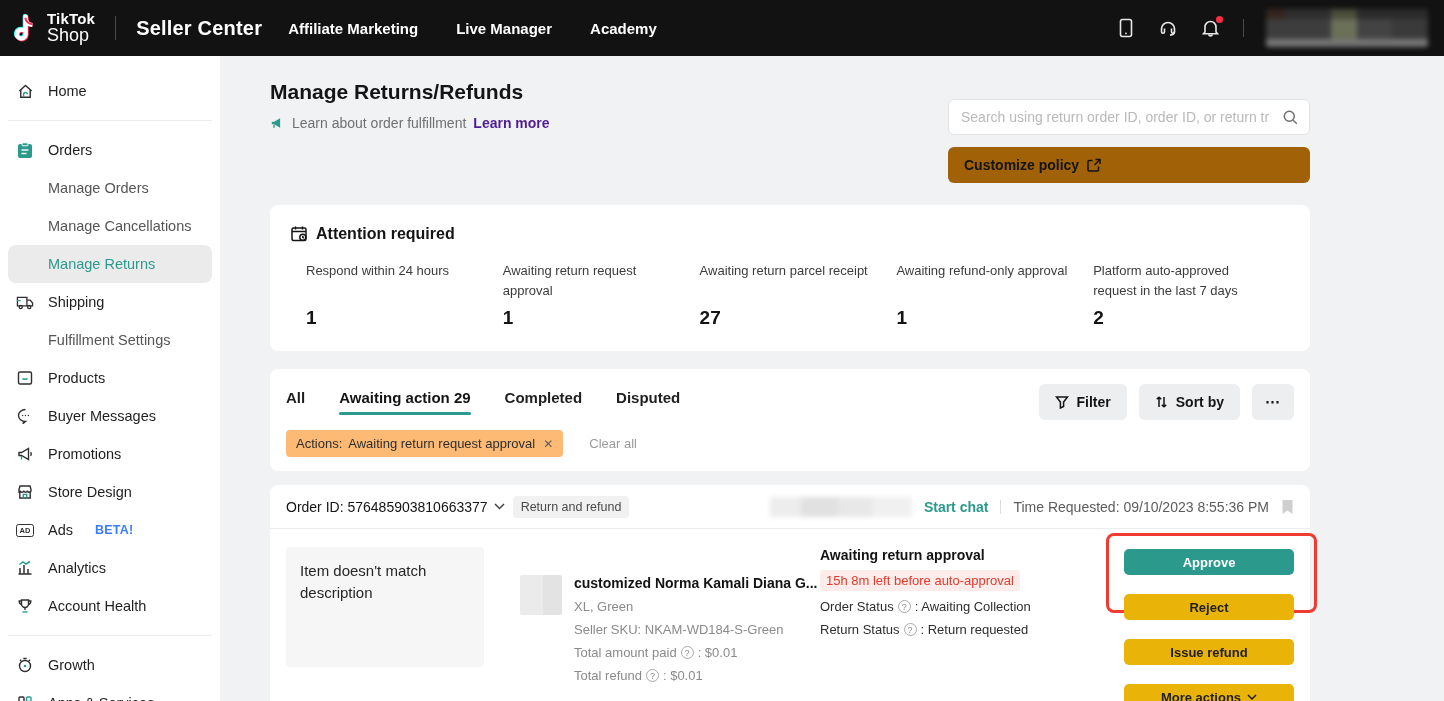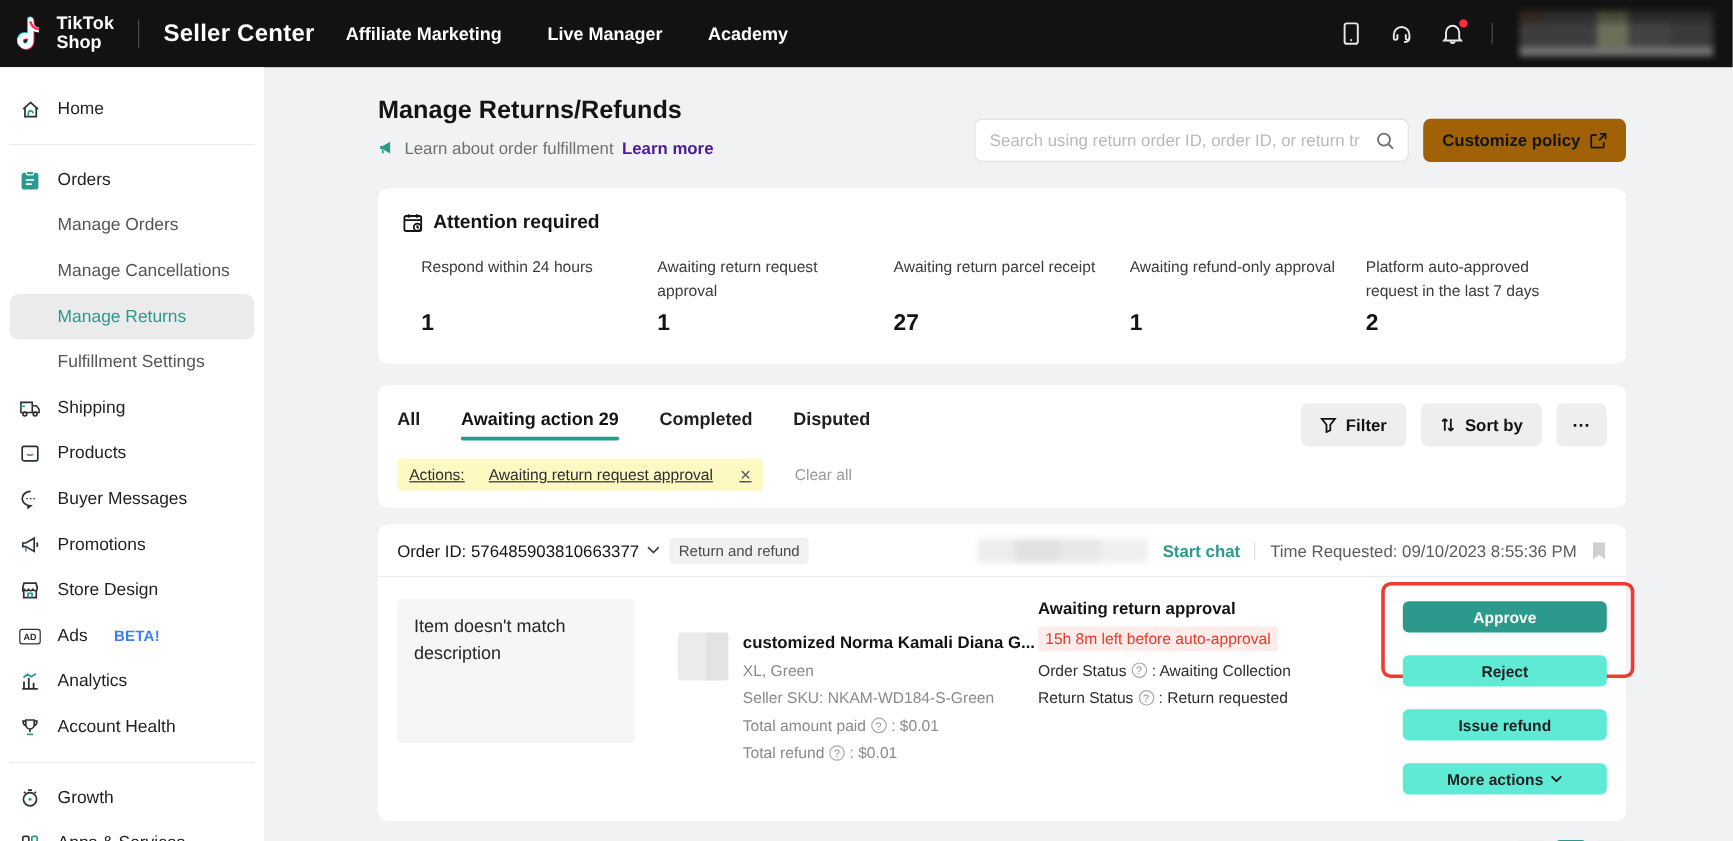--- a/index.html
+++ b/index.html
@@ -4,56 +4,56 @@
 <style>
   * { margin:0; padding:0; box-sizing:border-box; }
   html,body { width:1444px; height:701px; overflow:hidden; }
   body { font-family:"Liberation Sans", sans-serif; background:#f1f2f4; color:#1f1f1f; }
 
   
   .topnav { height:56px; background:#121212; display:flex; align-items:center; padding:0 16px 0 14px; }
   .logo-wrap { display:flex; align-items:center; gap:7px; }
   .brand-text { color:#fff; line-height:1.05; }
   .brand-text .l1 { font-size:15px; font-weight:800; letter-spacing:.2px; }
-  .brand-text .l2 { font-size:15px; font-weight:700; }
+  .brand-text .l2 { font-size:18px; font-weight:400; }
   .nav-divider { width:1px; height:24px; background:#4a4a4a; margin:0 20px; }
   .nav-title { color:#fff; font-size:20px; font-weight:700; letter-spacing:.2px; }
   .nav-links { display:flex; gap:38px; margin-left:26px; }
   .nav-link { color:#fff; font-size:15px; font-weight:600; cursor:pointer; }
   .nav-right { margin-left:auto; display:flex; align-items:center; gap:20px; }
   .nav-icon { width:22px; height:22px; display:flex; align-items:center; justify-content:center; position:relative; cursor:pointer; }
   .nav-icon svg { stroke:#e8e8e8; }
   .red-dot { position:absolute; top:-1px; right:-2px; width:7px; height:7px; border-radius:50%; background:#ff2d3f; }
   .nav-divider2 { width:1px; height:18px; background:#4a4a4a; margin:0 2px; }
   .acct-blur { width:162px; height:38px; filter:blur(2.5px); border-radius:2px; overflow:hidden; }
   .acct-blur .r1 { height:10px; background:linear-gradient(90deg,#35261f 0 12%,#2e2e2e 12% 40%,#4a4d3a 40% 56%,#2b2b2b 56%); }
   .acct-blur .r2 { height:20px; background:linear-gradient(90deg,#3d3d3d 0 40%,#6b7059 40% 56%,#434343 56% 78%,#3a3a3a 78%); }
   .acct-blur .r3 { height:8px; background:#757575; }
 
   
   .page { display:flex; height:645px; }
   .sidebar { width:220px; background:#fff; padding-top:16px; flex:none; overflow:hidden; }
-  .main { flex:1; padding:24px 0 0 95px; }
+  .main { flex:1; padding:24px 0 0 50px; }
   .content { width:1040px; }
 
   
   .side-item { display:flex; align-items:center; gap:14px; height:38px; padding:0 16px; font-size:14.5px; color:#1f1f1f; cursor:pointer; }
   .side-item .ic { width:18px; height:18px; display:flex; align-items:center; justify-content:center; flex:none; }
   .side-sub { padding-left:48px; color:#555; }
   .side-sub.active { margin:0 8px; padding-left:40px; border-radius:8px; background:#ebebeb; color:#2b9a8d; }
   .side-divider { height:1px; background:#ececec; margin:10px 8px; }
   .beta-badge { color:#3a7dff; font-size:12.5px; font-weight:800; margin-left:8px; letter-spacing:.2px; }
   .ad-box { width:18px; height:13px; border:1.6px solid #2f2f2f; border-radius:2.5px; color:#2f2f2f; font-size:7.5px; font-weight:800; display:flex; align-items:center; justify-content:center; }
 
   
   .head-row { display:flex; justify-content:space-between; align-items:flex-start; }
   .page-title { font-size:21px; font-weight:700; color:#141414; }
   .sub-row { display:flex; align-items:center; gap:7px; margin-top:11px; font-size:14px; color:#707070; }
   .learn-more { color:#4c1d95; font-weight:700; cursor:pointer; }
-  .head-right { display:flex; gap:12px; margin-top:19px; }
+  .head-right { display:flex; gap:12px; margin-top:19px;flex-direction:column; }
   .search-box { width:362px; height:36px; background:#fff; border:1px solid #e3e3e3; border-radius:6px; display:flex; align-items:center; padding:0 10px 0 12px; }
   .search-box input { flex:1; border:none; outline:none; font-size:14px; color:#333; font-family:"Liberation Sans",sans-serif; background:transparent; min-width:0; }
   .search-box input::placeholder { color:#b9b9b9; }
   .btn-gray { height:36px; background:#a16207; border:none; border-radius:6px; padding:0 16px; font-size:14px; font-weight:700; color:#141414; display:flex; align-items:center; gap:8px; cursor:pointer; font-family:"Liberation Sans",sans-serif; }
 
   
   .card { background:#fff; border-radius:8px; }
   .attention-card { margin-top:22px; padding:20px 20px 22px 20px; }
   .att-head { display:flex; align-items:center; gap:8px; font-size:16px; font-weight:700; color:#141414; }
   .att-stats { display:grid; grid-template-columns:repeat(5,1fr); margin-top:18px; padding-left:16px; }
@@ -64,21 +64,21 @@
   .tabs-card { margin-top:18px; padding:15px 16px 14px 16px; }
   .tabs-row { display:flex; align-items:center; }
   .tabs { display:flex; gap:34px; font-size:15px; font-weight:700; color:#1f1f1f; }
   .tab { cursor:pointer; padding-bottom:9px; position:relative; }
   .tab.active { color:#141414; }
   .tab.active::after { content:""; position:absolute; left:0; right:0; bottom:0; height:3px; border-radius:2px; background:#2b9a8d; }
   .tabs-actions { margin-left:auto; display:flex; gap:12px; align-self:flex-start; }
   .tool-btn { height:36px; background:#eceef0; border:none; border-radius:6px; padding:0 16px; font-size:14px; font-weight:700; color:#141414; display:flex; align-items:center; gap:8px; cursor:pointer; font-family:"Liberation Sans",sans-serif; }
   .tool-btn.sq { padding:0 13px; font-size:15px; letter-spacing:1px; }
   .chip-row { display:flex; align-items:center; margin-top:10px; }
-  .filter-chip { background:#fef9c3; border-radius:4px; padding:6px 10px; font-size:13px; color:#2e2e2e; display:flex; align-items:center; gap:20px;text-decoration:underline; }
+  .filter-chip { background:#fdba74; border-radius:4px; padding:6px 10px; font-size:13px; color:#2e2e2e; display:flex; align-items:center; gap:6px; }
   .filter-chip .pfx { font-weight:400; color:#2e2e2e; }
   .chip-close { color:#5c5c5c; cursor:pointer; font-size:12px; margin-left:2px; }
   .clear-all { margin-left:26px; font-size:13px; color:#9b9b9b; cursor:pointer; }
 
   
   .order-card { margin-top:14px; }
   .order-head { display:flex; align-items:center; height:44px; padding:0 16px; border-bottom:1px solid #ececec; font-size:14px; }
   .oid-label, .oid-value { color:#141414; }
   .oid-chevron { margin:0 8px 0 6px; color:#555; font-size:13px; cursor:pointer; line-height:1; }
   .type-chip { background:#f1f1f2; border-radius:4px; padding:4px 8px; font-size:12.5px; color:#4a4a4a; }
@@ -98,21 +98,21 @@
   .prod-qty { font-size:13px; color:#141414; }
   .prod-lines .ln { margin-top:8px; display:flex; align-items:center; gap:4px; }
   .qmark { display:inline-flex; width:13px; height:13px; border:1px solid #a9a9a9; border-radius:50%; font-size:9px; color:#8a8a8a; align-items:center; justify-content:center; flex:none; }
 
   .status-col { margin-left:0; width:266px; flex:none; font-size:13px; color:#2e2e2e; }
   .status-title { font-size:14px; font-weight:700; color:#141414; }
   .countdown { display:inline-block; background:#fdecea; color:#e5392b; padding:3px 6px; border-radius:3px; margin-top:7px; font-size:13px; }
   .status-ln { margin-top:8px; display:flex; align-items:center; gap:4px; }
 
   .actions-col { margin-left:auto; width:170px; flex:none; position:relative; display:flex; flex-direction:column; gap:19px; padding-top:2px; }
-  .act-btn { height:26px; border:none; border-radius:5px; font-size:13px; font-weight:600; font-family:"Liberation Sans",sans-serif; cursor:pointer; background:#5eead4; color:#1f1f1f; display:flex; align-items:center; justify-content:center; gap:6px; position:relative; z-index:2; }
+  .act-btn { height:26px; border:none; border-radius:5px; font-size:13px; font-weight:600; font-family:"Liberation Sans",sans-serif; cursor:pointer; background:#eab308; color:#1f1f1f; display:flex; align-items:center; justify-content:center; gap:6px; position:relative; z-index:2; }
   .act-btn.primary { background:#2b9a8d; color:#fff; }
   .annotation-box { position:absolute; left:-18px; top:-14px; width:211px; height:80px; border:3px solid #f03b30; border-radius:8px; z-index:1; pointer-events:none; }
 
   
   .pager { display:flex; justify-content:flex-end; gap:7px; margin-top:16px; padding-right:0; }
   .pg-btn { width:26px; height:26px; border-radius:4px; background:#eceded; border:none; color:#9a9a9a; font-size:15px; display:flex; align-items:center; justify-content:center; cursor:pointer; font-family:"Liberation Sans",sans-serif; }
   .pg-cur { width:26px; height:26px; border-radius:4px; background:#fff; border:1.5px solid #2b9a8d; color:#141414; font-size:13px; font-weight:600; display:flex; align-items:center; justify-content:center; cursor:pointer; }
 
   svg { display:block; }
 </style>
@@ -200,34 +200,34 @@
     </div>
     <div class="side-item side-sub">
       <span>Manage Orders</span>
     </div>
     <div class="side-item side-sub">
       <span>Manage Cancellations</span>
     </div>
     <div class="side-item side-sub active">
       <span>Manage Returns</span>
     </div>
-    <div class="side-item side-sub">
-      <span>Fulfillment Settings</span>
-    </div>
     <div class="side-item">
       <span class="ic">
         <svg width="18" height="15" viewBox="0 0 19 15" fill="none" stroke="#2f2f2f" stroke-width="1.4">
             <path d="M1.5 2h10v9h-10z"></path>
             <path d="M11.5 5h3.5l2.5 3v3h-6"></path>
             <circle cx="5" cy="12.3" r="1.7"></circle>
             <circle cx="14" cy="12.3" r="1.7"></circle>
             <path d="M1 5.5h4" stroke="#2b9a8d"></path>
           </svg>
       </span>
       <span>Shipping</span>
+    </div>
+    <div class="side-item side-sub">
+      <span>Fulfillment Settings</span>
     </div>
     <div class="side-item">
       <span class="ic">
         <svg width="16" height="16" viewBox="0 0 16 16" fill="none" stroke="#2f2f2f" stroke-width="1.4">
             <rect x="1.5" y="2" width="13" height="12" rx="1.5"></rect>
             <path d="M5.5 8.5c.8 1 4.2 1 5 0" stroke="#2b9a8d"></path>
           </svg>
       </span>
       <span>Products</span>
     </div>

